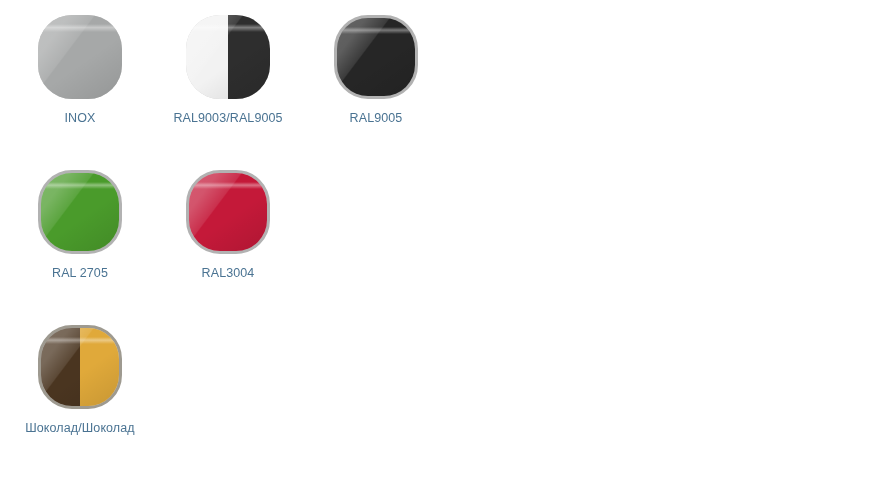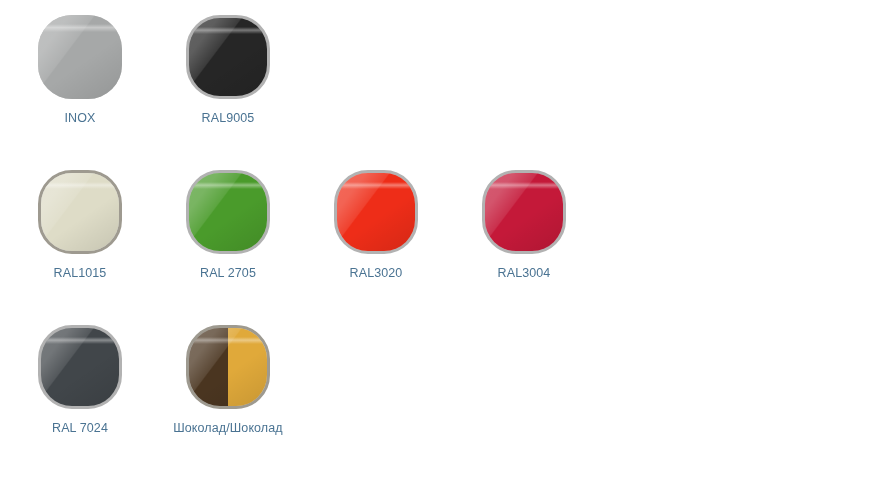--- a/index.html
+++ b/index.html
@@ -132,92 +132,75 @@
       <div class="chip no-rim">
         <div class="fill-solid" style="background:#a6a8a8"></div>
         <div class="gloss"></div>
         <div class="gloss-band"></div>
         <div class="shade"></div>
       </div>
       <div class="chip-label">INOX</div>
     </div>
 
 
+    <div class="swatch-cell">
+      <div class="chip no-rim">
+        <div class="fill-left" style="background:#f2f2f2;width:50%"></div>
+        <div class="fill-right" style="background:#2e2e2e;width:50%"></div>
+        <div class="gloss"></div>
+        <div class="gloss-band"></div>
+        <div class="shade"></div>
+      </div>
+      <div class="chip-label">RAL9003/RAL9005</div>
+    </div>
 
 
 
     <div class="swatch-cell">
       <div class="chip rim-dark">
         <div class="fill-solid" style="background:#262626"></div>
         <div class="gloss"></div>
         <div class="gloss-band"></div>
         <div class="shade"></div>
       </div>
       <div class="chip-label">RAL9005</div>
     </div>
   </div>
 
   <div class="swatch-row row-2">
     <div class="row-lead"></div>
 
-    <div class="swatch-cell">
-      <div class="chip rim-warm">
-        <div class="fill-solid" style="background:#dedcc7"></div>
-        <div class="gloss"></div>
-        <div class="gloss-band"></div>
-        <div class="shade"></div>
-      </div>
-      <div class="chip-label">RAL1015</div>
-    </div>
 
 
     <div class="swatch-cell">
       <div class="chip rim-dark">
         <div class="fill-solid" style="background:#4a9b2b"></div>
         <div class="gloss"></div>
         <div class="gloss-band"></div>
         <div class="shade"></div>
       </div>
       <div class="chip-label">RAL 2705</div>
     </div>
 
-    <div class="swatch-cell">
-      <div class="chip rim-dark">
-        <div class="fill-solid" style="background:#ee2d18"></div>
-        <div class="gloss"></div>
-        <div class="gloss-band"></div>
-        <div class="shade"></div>
-      </div>
-      <div class="chip-label">RAL3020</div>
-    </div>
 
 
     <div class="swatch-cell">
       <div class="chip rim-dark">
         <div class="fill-solid" style="background:#c41939"></div>
         <div class="gloss"></div>
         <div class="gloss-band"></div>
         <div class="shade"></div>
       </div>
       <div class="chip-label">RAL3004</div>
     </div>
   </div>
 
   <div class="swatch-row row-3">
     <div class="row-lead"></div>
 
-    <div class="swatch-cell">
-      <div class="chip rim-dark">
-        <div class="fill-solid" style="background:#41464a"></div>
-        <div class="gloss"></div>
-        <div class="gloss-band"></div>
-        <div class="shade"></div>
-      </div>
-      <div class="chip-label">RAL 7024</div>
-    </div>
 
     <div class="swatch-cell">
       <div class="chip rim-warm">
         <div class="fill-left" style="background:#4a3520;width:50%"></div>
         <div class="fill-right" style="background:#e0a93a;width:50%"></div>
         <div class="gloss"></div>
         <div class="gloss-band"></div>
         <div class="shade"></div>
       </div>
       <div class="chip-label">Шоколад/Шоколад</div>

